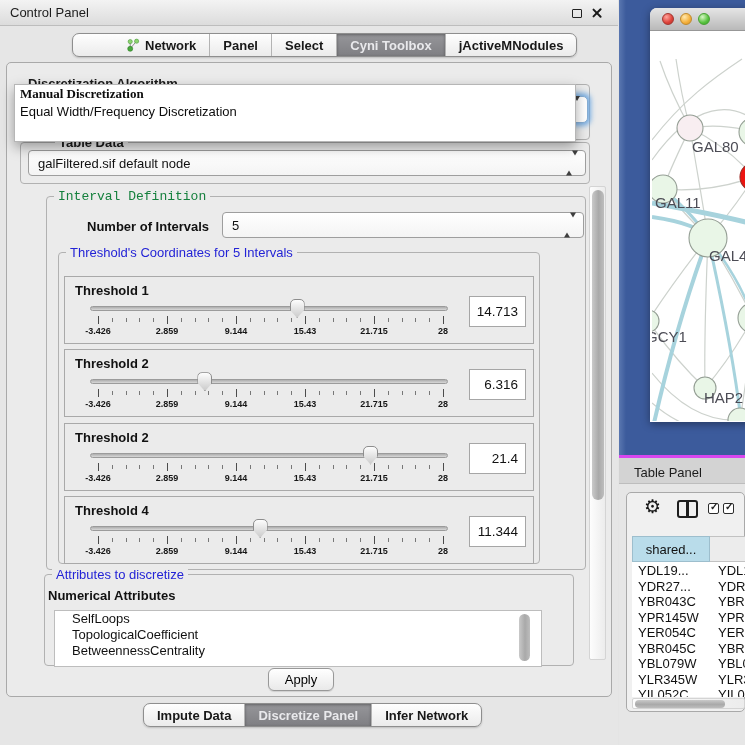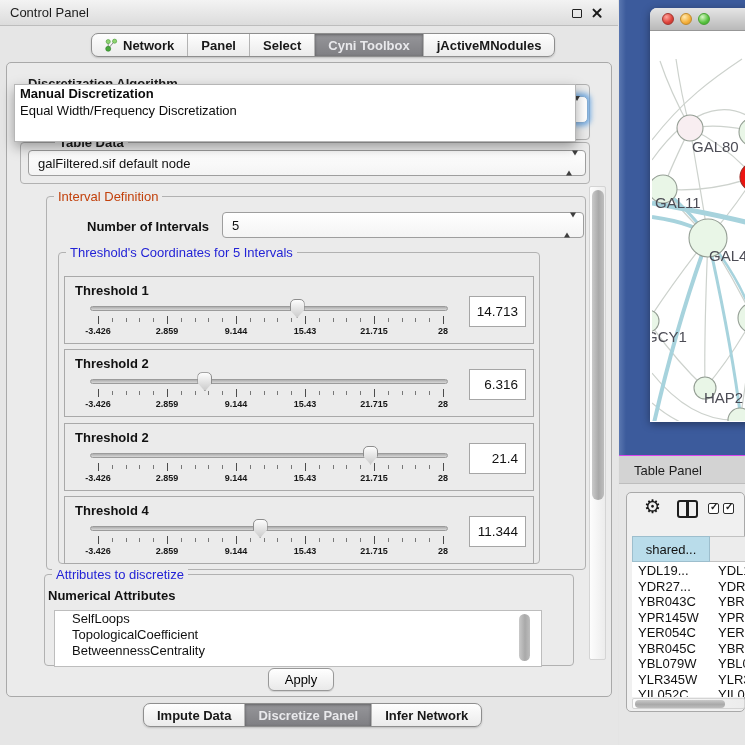--- a/index.html
+++ b/index.html
@@ -26,38 +26,38 @@
   .seg:first-child { border-left:none; }
   .seg.sel { background:linear-gradient(#96969a,#7f7f83); color:#e9e9ec;
      box-shadow:inset 0 1px 3px rgba(0,0,0,.35); }
 
   .cp-body { left:6px; top:62px; width:606px; height:635px; background:#ebebeb;
      border:1px solid #a9a9a9; border-radius:5px; }
 
   .group { position:absolute; border:1px solid #b1b1b1; border-radius:4px; }
   .gtitle { position:absolute; font-size:13px; background:#ebebeb; padding:0 4px; white-space:nowrap; }
   .gtitle.black { font-weight:bold; color:#1b1b1b; }
-  .gtitle.green { color:#c2410c; }
+  .gtitle.green { color:#15803d;font-family:Liberation Mono, monospace; }
   .gtitle.blue  { color:#2323d6; }
 
   .combo { position:absolute; height:26px; background:linear-gradient(#ffffff,#f4f4f4);
      border:1px solid #9e9e9e; border-radius:4px; font-size:13px;
      display:flex; align-items:center; padding:0 24px 0 9px; color:#111; }
   .stepper { position:absolute; right:7px; top:50%; transform:translateY(-50%); }
   .tri-u { width:0;height:0;border-left:3.5px solid transparent;border-right:3.5px solid transparent;
            border-bottom:5px solid #3f3f3f; margin-bottom:2.5px;}
   .tri-d { width:0;height:0;border-left:3.5px solid transparent;border-right:3.5px solid transparent;
            border-top:5px solid #3f3f3f;}
 
   
   .popup { left:14px; top:84px; width:562px; height:58px; background:#fff;
      border:1px solid #b6b6b6; box-shadow:0 5px 12px rgba(0,0,0,.35); z-index:60; }
   .pop-hint { text-align:center; font-size:13px; color:#b4b4b4; padding-top:3px; }
   .pop-item { font-size:13px; padding:1px 5px; color:#0c0c0c; }
-  .pop-item.bold { font-weight:bold; }
+  .pop-item.bold { font-weight:bold;font-family:Liberation Serif, serif; }
 
   .focus-frag { left:550px; top:96px; width:38px; height:27px; background:#fff;
      border:1px solid #86aed4; border-radius:5px;
      box-shadow:0 0 5px 2.5px rgba(95,160,225,.8); z-index:40; }
 
   
   .thr-box { position:absolute; left:0; width:470px; height:68px;
      border:1px solid #a9a9a9; background:#ebebeb; }
   .thr-label { position:absolute; left:10px; top:6px; font-size:13px; font-weight:bold; }
   .sl-track { position:absolute; left:25px; top:29px; width:358px; height:5px;
@@ -95,21 +95,21 @@
      border-radius:7px 0 0 0; box-shadow:0 2px 8px rgba(0,0,0,.4); }
   .net-titlebar { left:0; top:0; width:112px; height:23px; border-radius:7px 0 0 0;
      background:linear-gradient(#e5e5e5,#b9b9b9); border-bottom:1px solid #979797; }
   .tl { position:absolute; top:5px; width:12px; height:12px; border-radius:50%; }
   .tl.red    { left:12px; background:radial-gradient(circle at 35% 30%,#ffa49c,#dd4138 60%,#b5352e); border:.5px solid #a33630;}
   .tl.yellow { left:30px; background:radial-gradient(circle at 35% 30%,#ffe8ae,#f4af3a 60%,#d5932c); border:.5px solid #c08a2d;}
   .tl.green  { left:48px; background:radial-gradient(circle at 35% 30%,#d8f6c6,#57c23e 60%,#3f9f2d); border:.5px solid #47a232;}
   .net-canvas { left:2px; top:23px; width:110px; height:390px; background:#fff; overflow:hidden; }
 
   .tp-header { left:619px; top:455px; width:126px; height:29px; background:#d3d3d3;
-     border-top:1px solid #d946ef; border-bottom:1px solid #bdbdbd; }
+     border-top:3px solid #d946ef; border-bottom:1px solid #bdbdbd; }
   .tp-title { left:15px; top:0; line-height:29px; font-size:13px; color:#1c1c1c; }
   .tp-bg { left:619px; top:484px; width:126px; height:261px; background:#e6e6e6; }
   .tp-panel { left:626px; top:492px; width:119px; height:220px; background:#f0f0f0;
      border:1px solid #a9a9a9; border-radius:5px; }
   .gear { left:644px; top:496px; font-size:19px; color:#161616; line-height:22px; }
   .split-ic { left:677px; top:500px; width:21px; height:18px; border:2.5px solid #1d1d1d; border-radius:3px; }
   .split-ic:after { content:""; position:absolute; left:7px; top:0; width:2.5px; height:100%; background:#1d1d1d; }
   .cb { position:absolute; width:11px; height:11px; border:1.5px solid #2c2c2c; border-radius:2px; background:#fff; }
   .cb:after { content:"\2713"; position:absolute; left:1px; top:-3px; font-size:10px; font-weight:bold; color:#1c1c1c; }
 
@@ -131,21 +131,21 @@
 <body>
 
 <section class="abs" id="control-panel">
 
   <header class="abs cp-titlebar">
     <span class="abs cp-title">Control Panel</span>
     <span class="abs float-ic"></span>
     <span class="abs close-ic"></span>
   </header>
 
-  <div class="abs segctl" id="topTabs" style="left:91px; top:33px;">
+  <div class="abs segctl" id="topTabs" style="left:72px; top:33px;padding-left:41px;">
       <div class="seg">
         <svg width="13" height="14" viewBox="0 0 13 14">
           <line x1="3.2" y1="10.8" x2="9.4" y2="3.2" stroke="#8f8f8f" stroke-width="1"></line>
           <line x1="3.2" y1="10.8" x2="3.2" y2="4" stroke="#8f8f8f" stroke-width="1"></line>
           <circle cx="3.2" cy="10.8" r="2.5" fill="#49a83c" stroke="#2e7d26" stroke-width=".6"></circle>
           <circle cx="3.2" cy="3.6" r="2.1" fill="#8ed470" stroke="#4d9b3c" stroke-width=".6"></circle>
           <circle cx="9.6" cy="3.2" r="2.1" fill="#8ed470" stroke="#4d9b3c" stroke-width=".6"></circle>
         </svg>
         <span>Network</span>
       </div>

